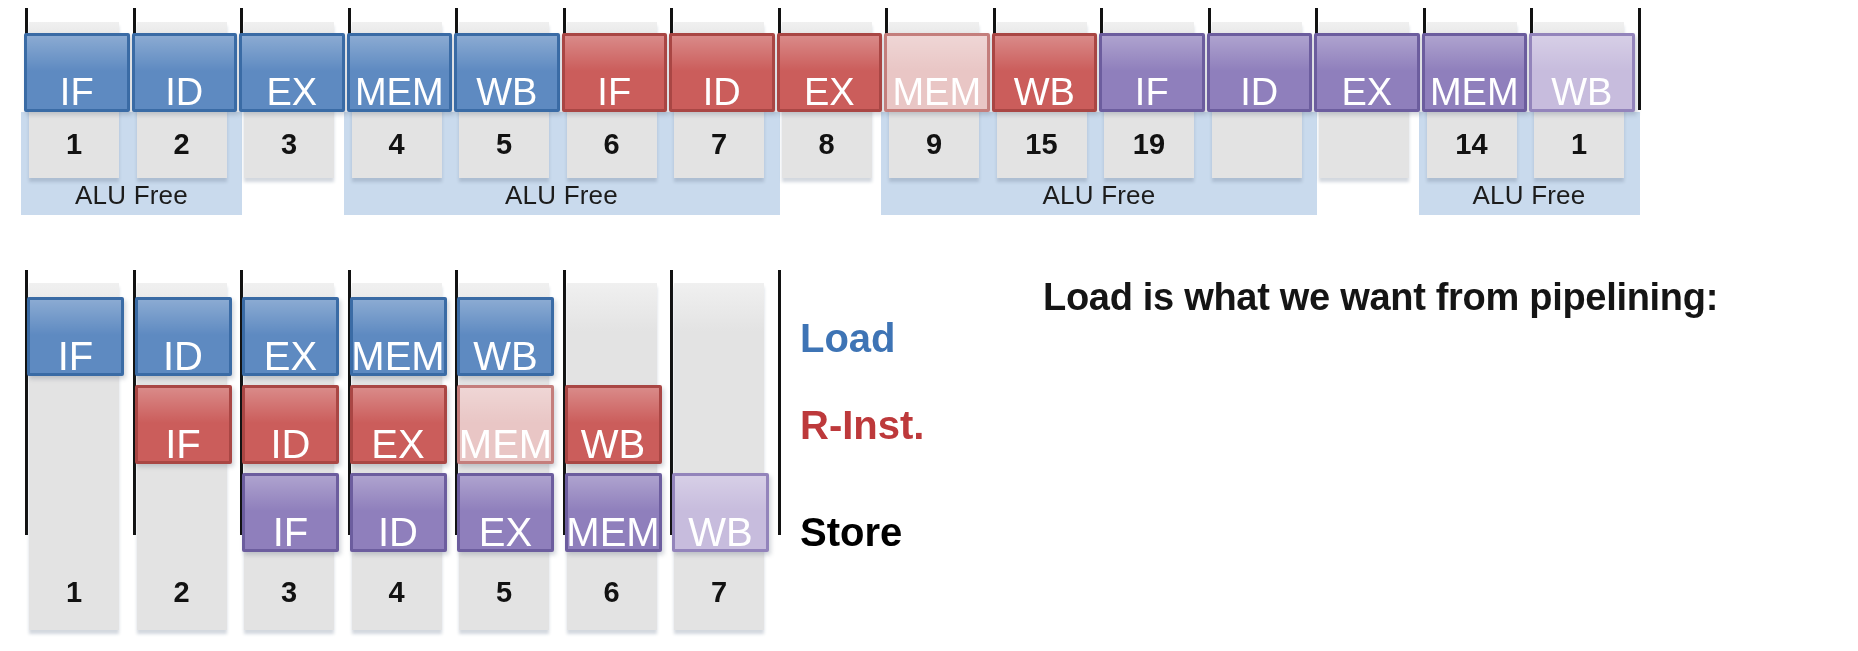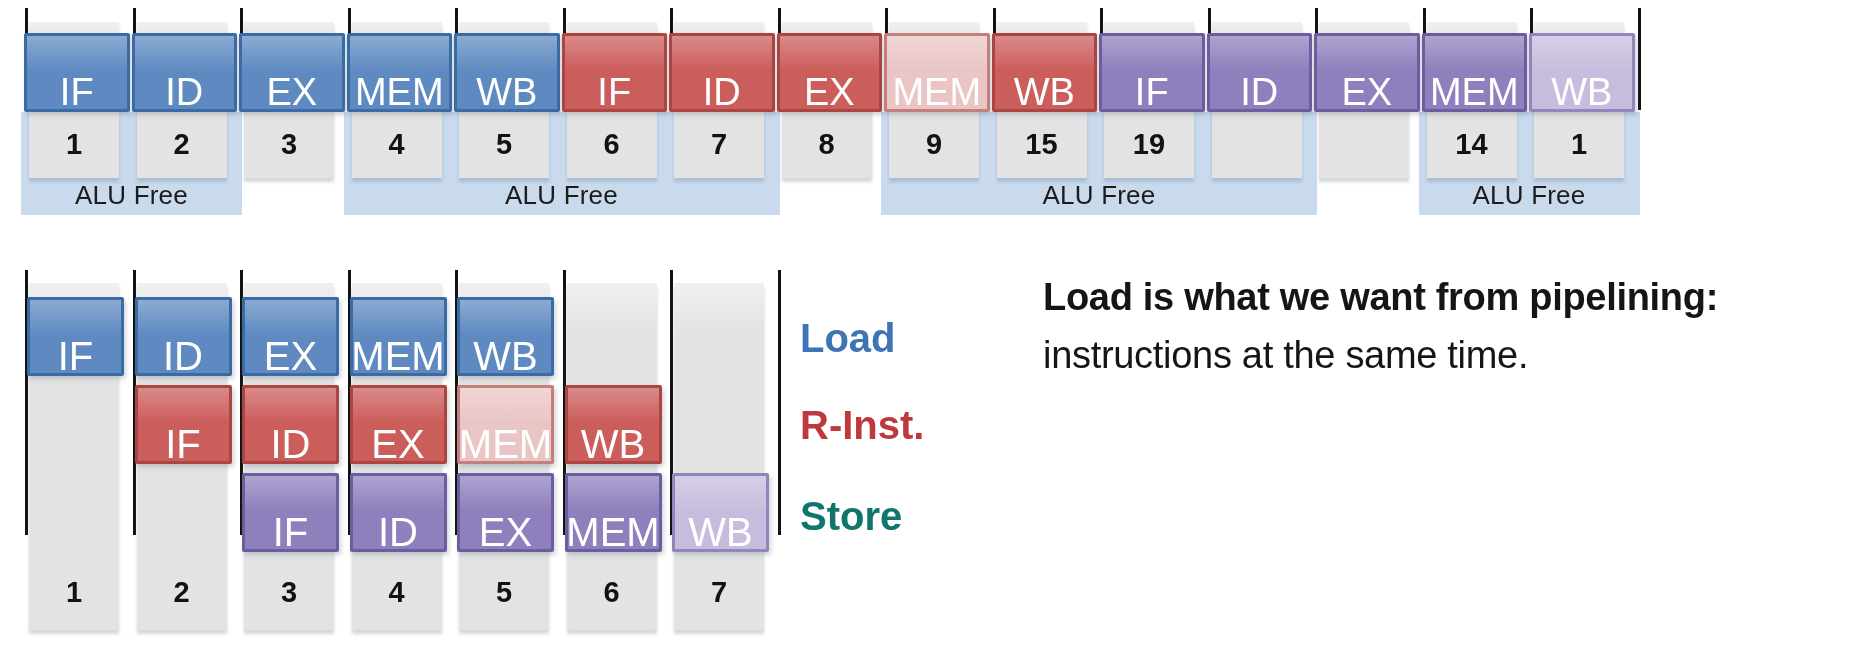--- a/index.html
+++ b/index.html
@@ -238,19 +238,18 @@
       </div>
       <div class="sbox sbox-bottom" style="left: 457px; top: 473px; width: 97px; height: 79px; background: rgb(143, 127, 188); border-color: rgb(108, 93, 158);">
         <span class="stage-text">EX</span>
       </div>
       <div class="sbox sbox-bottom" style="left: 564.5px; top: 473px; width: 97px; height: 79px; background: rgb(143, 127, 188); border-color: rgb(108, 93, 158);">
         <span class="stage-text">MEM</span>
       </div>
       <div class="sbox sbox-bottom" style="left: 672px; top: 473px; width: 97px; height: 79px; background: rgb(199, 188, 221); border-color: rgb(147, 132, 187);">
         <span class="stage-text">WB</span>
       </div>
-      <div class="row-label" style="left: 800px; top: 492px; height: 48px; line-height: 48px; color: #0f766e;">Store</div>
+      <div class="row-label" style="left: 800px; top: 508px; height: 48px; line-height: 48px; color: #000000;">Store</div>
     </div>
   <div class="note">
     <div class="note-title">Load is what we want from pipelining:</div>
-    <div class="note-line">instructions at the same time.</div>
   </div>
 </div>
 
 </body></html>

